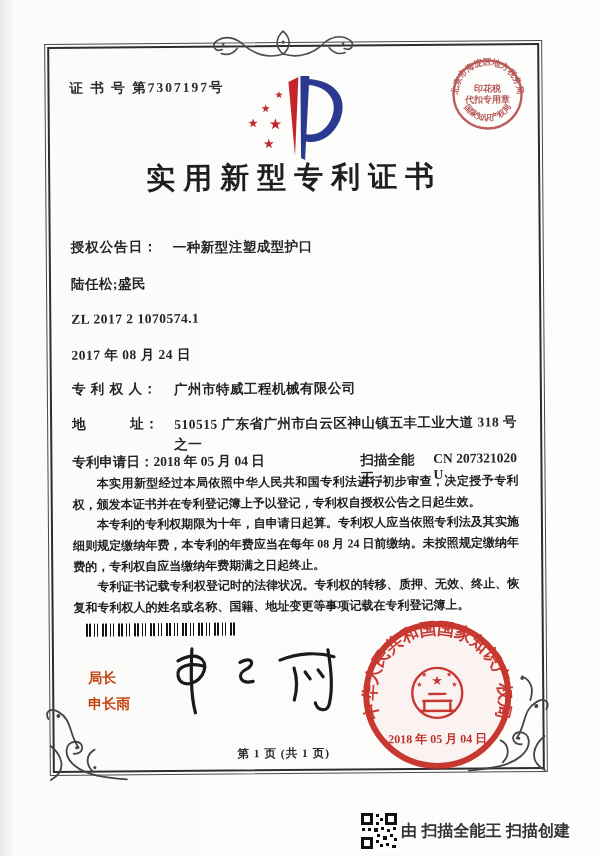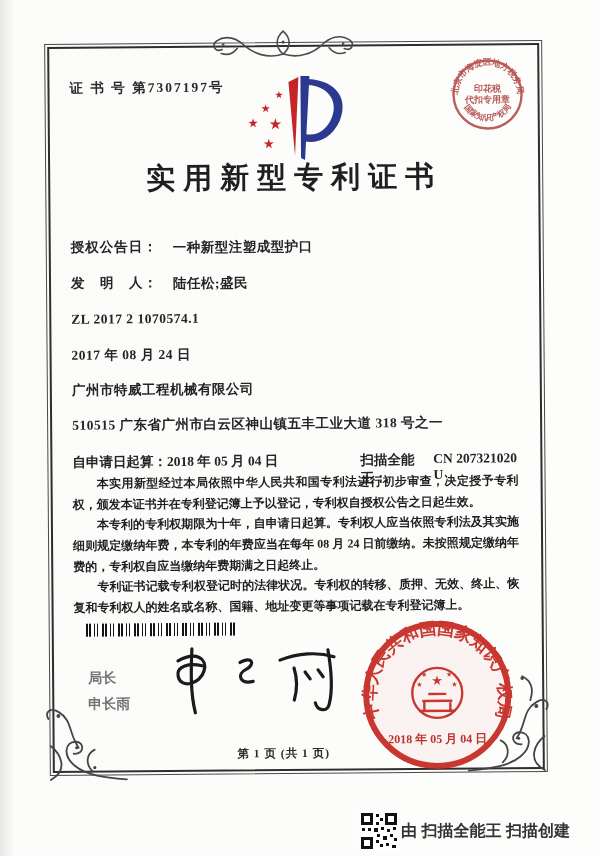--- a/index.html
+++ b/index.html
@@ -45,21 +45,21 @@
   }
   .body-text p{margin:0;text-indent:2em;}
   
   .barcode{
     position:absolute;left:46px;top:588px;width:152px;height:13px;
     background:repeating-linear-gradient(90deg,
       #141414 0 2px,#fff 2px 3px,#141414 3px 5px,#fff 5px 8px,
       #141414 8px 9px,#fff 9px 11px,#141414 11px 12px,#fff 12px 16px);
   }
   .director{position:absolute;left:48px;top:630px;font-family:"Liberation Sans","DejaVu Sans",sans-serif;
-    font-size:14px;font-weight:700;color:#737373;line-height:1.85;}
+    font-size:14px;font-weight:700;color:#c2410c;line-height:1.85;}
   .signature{position:absolute;left:112px;top:608px;width:210px;height:82px;}
   .big-seal{position:absolute;left:318px;top:586px;width:158px;height:158px;opacity:.92;}
   .page-indicator{position:absolute;left:0;right:30px;top:712px;text-align:center;
     font-size:11.5px;font-weight:700;color:#2b2b2b;letter-spacing:1px;}
   
   .scan-footer{position:absolute;left:0;right:0;top:806px;height:50px;
     display:flex;align-items:center;justify-content:flex-end;padding-right:30px;gap:2px;
     font-family:"Liberation Sans","DejaVu Sans",sans-serif;}
   .scan-footer .credit{font-size:16px;font-weight:700;color:#333;}
   .qr{width:40px;height:40px;}
@@ -147,38 +147,39 @@
       </g>
     </svg>
 
     <div class="title">实用新型专利证书</div>
 
     <div class="row r1">
       <span class="lbl">授权公告日：</span>
       <span class="val">一种新型注塑成型护口</span>
     </div>
     <div class="row r2">
-      <span class="lbl">发　明　人：</span>
       <span class="val">陆任松;盛民</span>
     </div>
     <div class="row r3">
       <span class="val">ZL 2017 2 1070574.1</span>
     </div>
     <div class="row r4">
       <span class="val">2017 年 08 月 24 日</span>
     </div>
     <div class="row r5">
+      <span class="lbl">专 利 权 人：</span>
       <span class="val">广州市特威工程机械有限公司</span>
     </div>
     <div class="row r6">
+      <span class="lbl">地　　　址：</span>
       <span class="val">510515 广东省广州市白云区神山镇五丰工业大道 318 号之一</span>
     </div>
     <div class="row r7">
       <span class="pair">
-        <span>自申请日起算：</span>
+        <span>专利申请日：</span>
         <span>2018 年 05 月 04 日</span>
       </span>
       <span class="pair right">
         <span>扫描全能王：</span>
         <span>CN 207321020 U</span>
       </span>
     </div>
 
     <div class="body-text">
       <p>本实用新型经过本局依照中华人民共和国专利法进行初步审查，决定授予专利权，颁发本证书并在专利登记簿上予以登记，专利权自授权公告之日起生效。</p>

